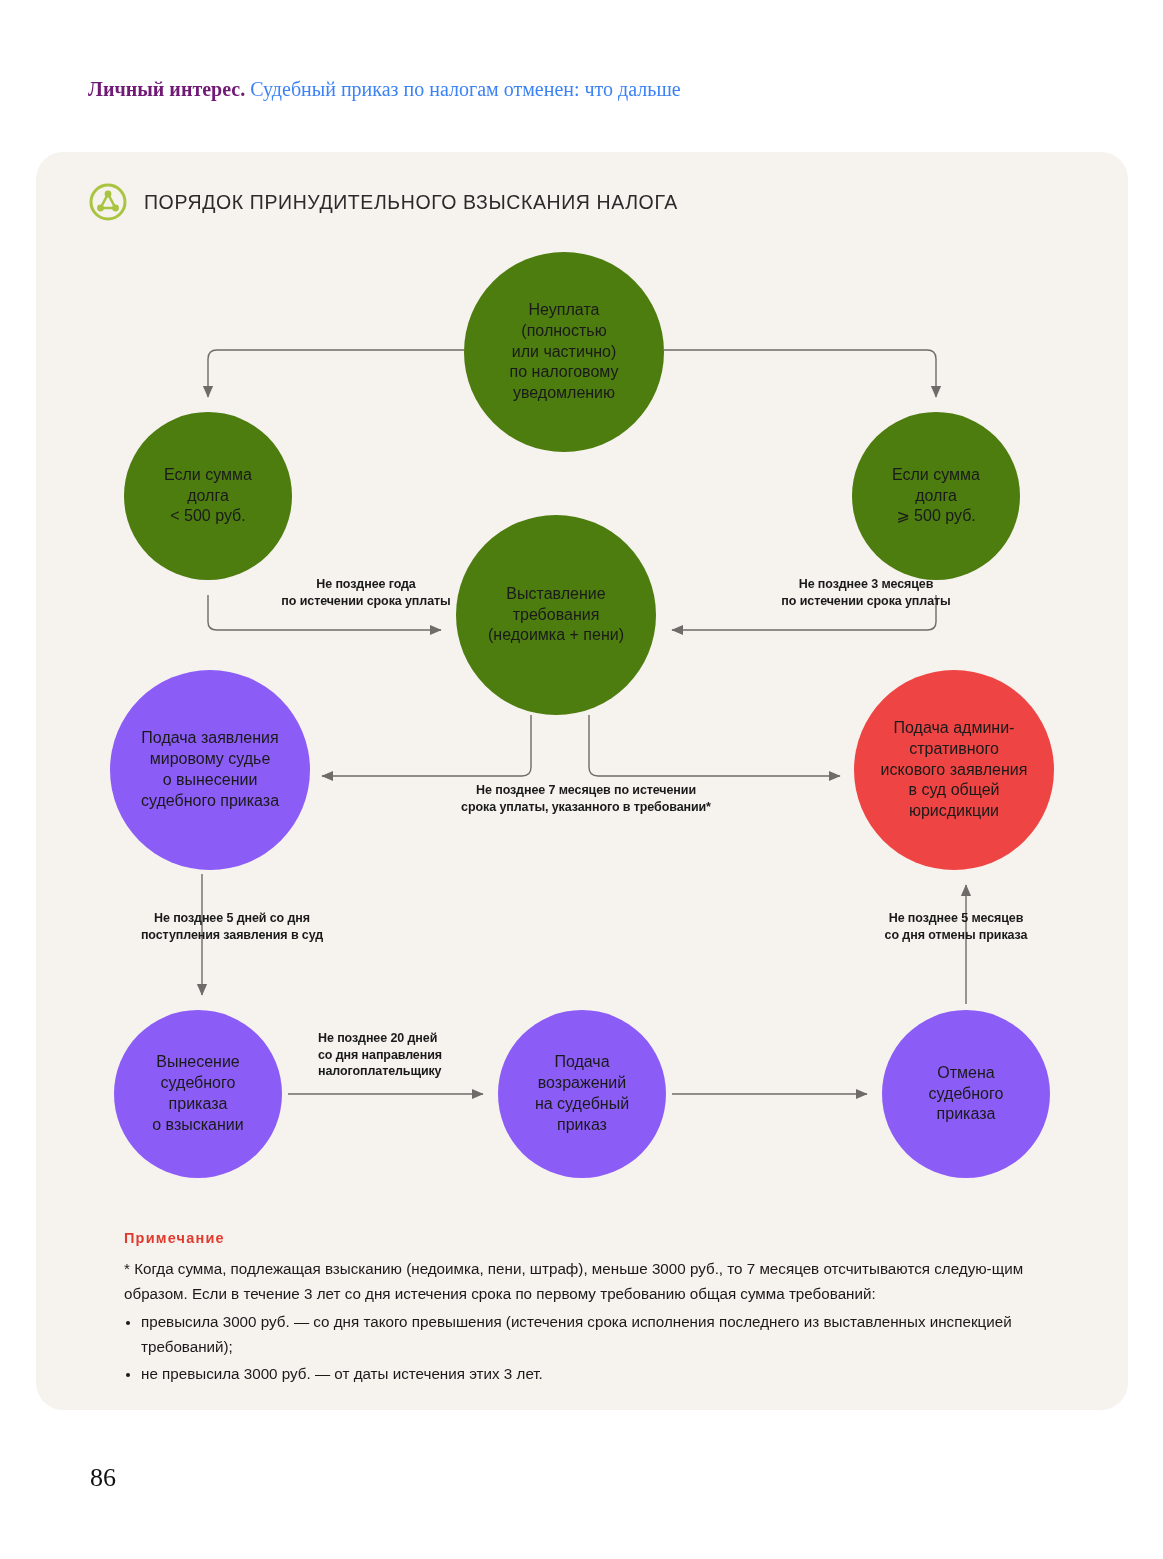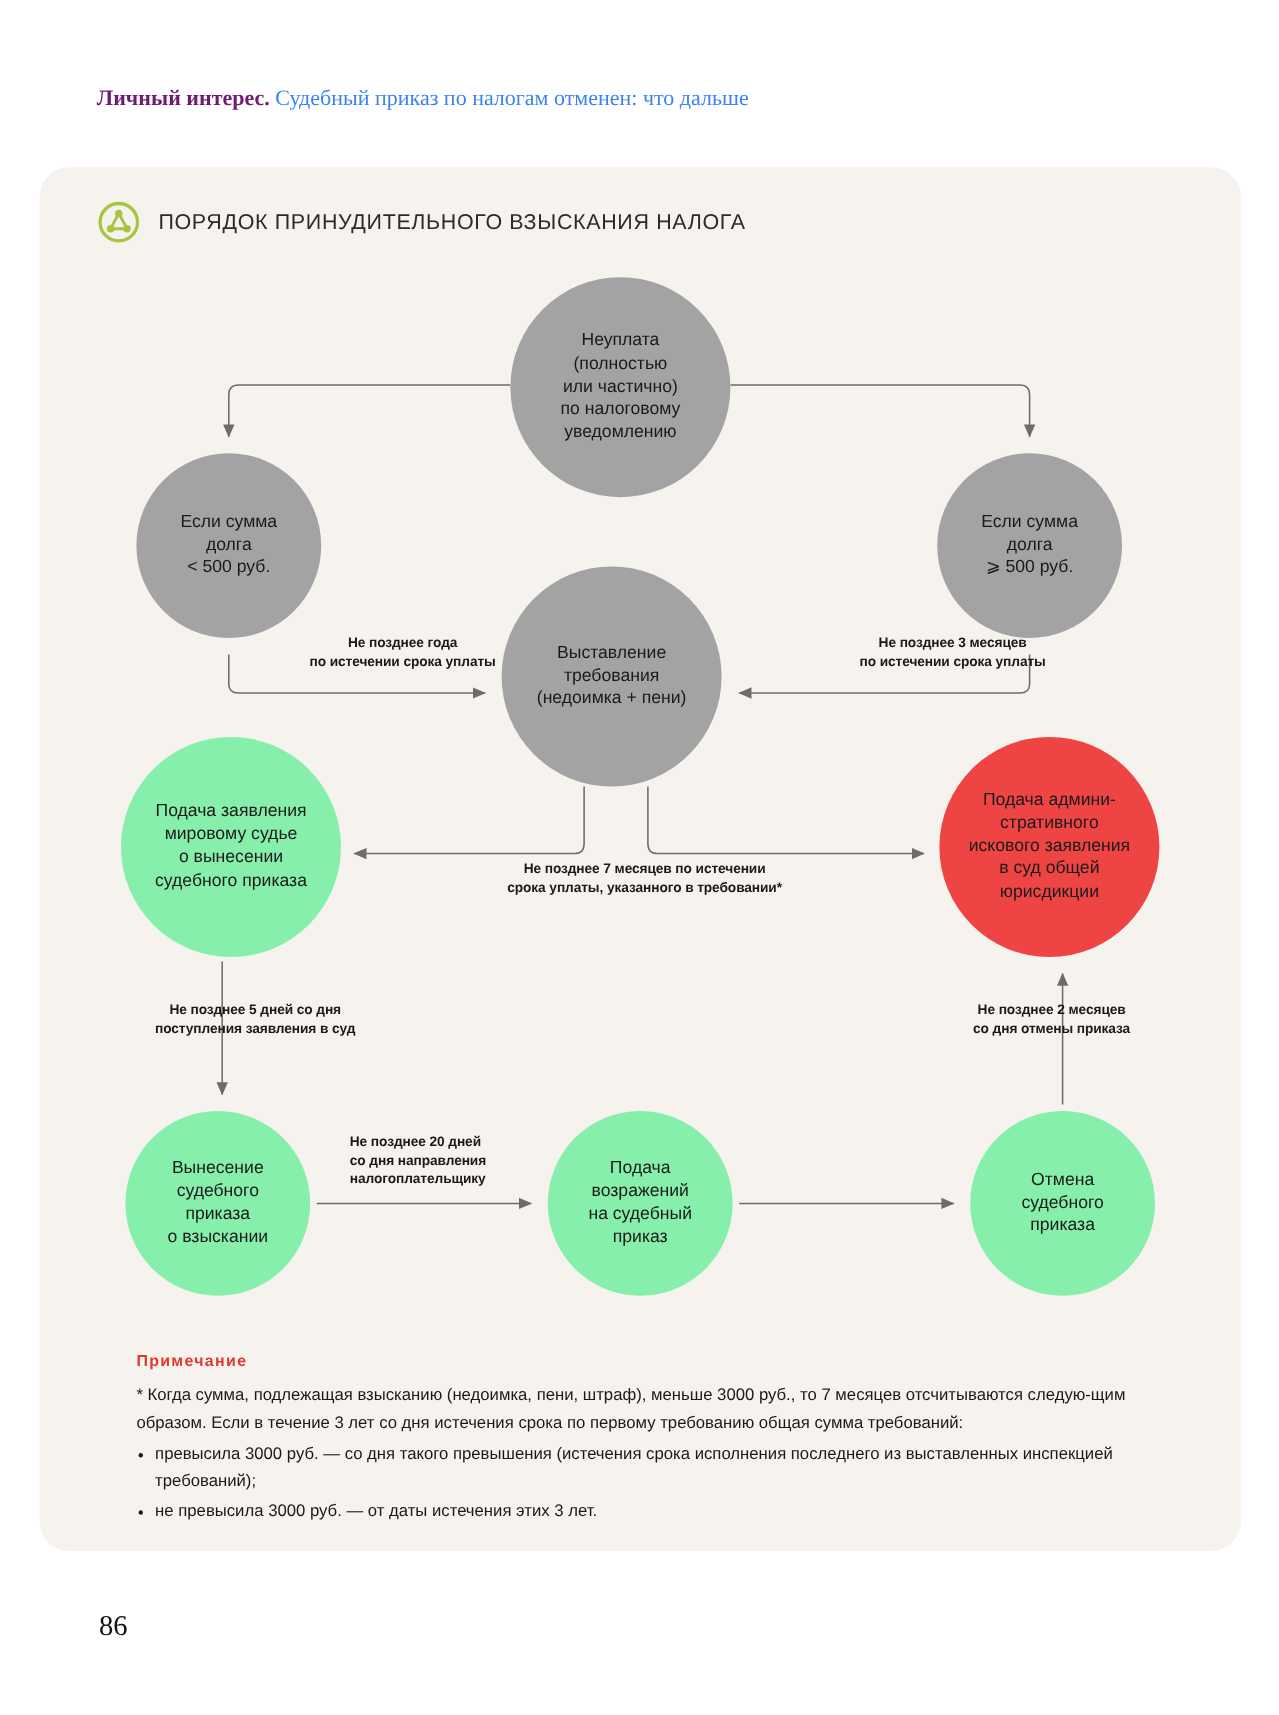--- a/index.html
+++ b/index.html
@@ -48,22 +48,22 @@
 
   
   .node{
     position:absolute;border-radius:50%;
     display:flex;align-items:center;justify-content:center;
     text-align:center;color:#1a1a1a;
     line-height:1.30;
     box-sizing:border-box;
   }
   .node span{display:block;padding:0 6px;}
-  .node.white{background:#a3a3a3;}
-  .node.green{background:#86efac;}
+  .node.white{background:#4d7c0f;}
+  .node.green{background:#8b5cf6;}
   .node.salmon{background:#ef4444;}
 
   
   #n-neuplata{left:428px;top:100px;width:200px;height:200px;font-size:16px;}
   #n-left-sum{left:88px;top:260px;width:168px;height:168px;font-size:16px;}
   #n-right-sum{left:816px;top:260px;width:168px;height:168px;font-size:16px;}
   #n-trebovanie{left:420px;top:363px;width:200px;height:200px;font-size:16px;}
   #n-mirovoy{left:74px;top:518px;width:200px;height:200px;font-size:16px;}
   #n-admin{left:818px;top:518px;width:200px;height:200px;font-size:16px;}
   #n-vynesenie{left:78px;top:858px;width:168px;height:168px;font-size:16px;}
@@ -218,21 +218,21 @@
       </div>
 
     <div class="edge-label" id="el-year" style="white-space: pre-line;">Не позднее года
 по истечении срока уплаты</div>
     <div class="edge-label" id="el-3month" style="white-space: pre-line;">Не позднее 3 месяцев
 по истечении срока уплаты</div>
     <div class="edge-label" id="el-6month" style="white-space: pre-line;">Не позднее 7 месяцев по истечении
 срока уплаты, указанного в требовании*</div>
     <div class="edge-label" id="el-5days" style="white-space: pre-line;">Не позднее 5 дней со дня
 поступления заявления в суд</div>
-    <div class="edge-label" id="el-6month-cancel" style="white-space: pre-line;">Не позднее 2 месяцев
+    <div class="edge-label" id="el-6month-cancel" style="white-space: pre-line;">Не позднее 5 месяцев
 со дня отмены приказа</div>
     <div class="edge-label" id="el-20days" style="white-space: pre-line;">Не позднее 20 дней
 со дня направления
 налогоплательщику</div>
   </div>
 
   <div class="note">
     <div class="note-title">Примечание</div>
     <p>* Когда сумма, подлежащая взысканию (недоимка, пени, штраф), меньше 3000 руб., то 7 месяцев отсчитываются следую-щим образом. Если в течение 3 лет со дня истечения срока по первому требованию общая сумма требований:</p>
     <ul>

